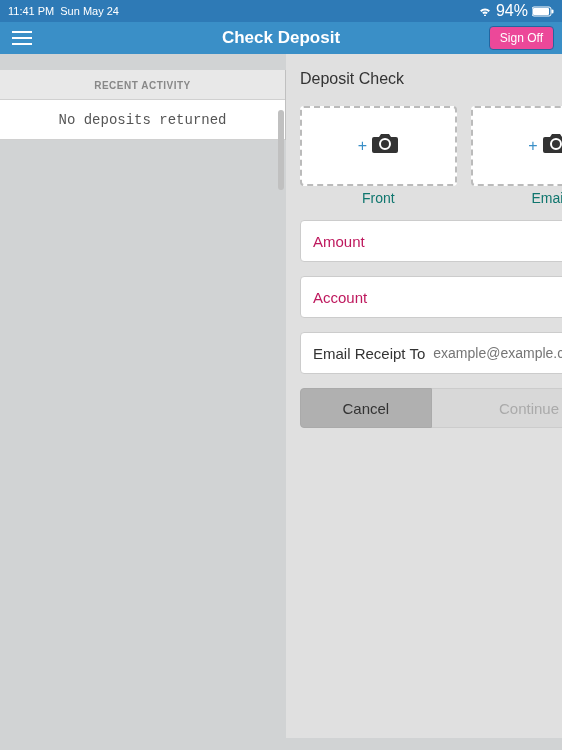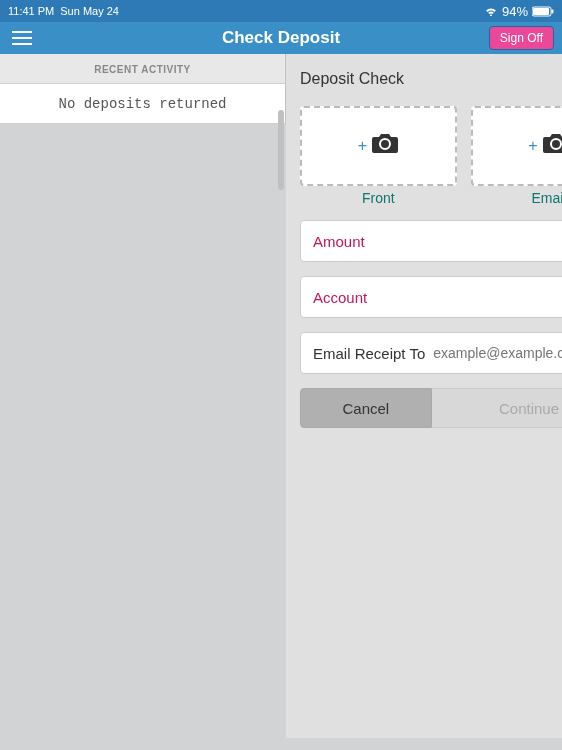--- a/index.html
+++ b/index.html
@@ -12,21 +12,21 @@
       background: #2e7ab6;
       display: flex;
       align-items: center;
       justify-content: space-between;
       padding: 0 8px;
       color: white;
       font-size: 11px;
       font-weight: 500;
     }
     .status-bar-left { display: flex; align-items: center; gap: 6px; }
-    .status-bar-right { display: flex; align-items: center; gap: 4px; font-size: 13px; }
+    .status-bar-right { display: flex; align-items: center; gap: 4px; font-size: 16px; }
 
     
     .nav-bar {
       width: 562px;
       height: 32px;
       background: #3a8fc7;
       display: flex;
       align-items: center;
       justify-content: center;
       position: relative;
@@ -71,20 +71,21 @@
       height: calc(750px - 66px);
     }
 
     
     .left-panel {
       width: 286px;
       background: #e8e8e8;
       border-right: 1px solid #c0c0c0;
       display: flex;
       flex-direction: column;
+      margin-top: 16px;
     }
     .recent-activity-header {
       text-align: center;
       font-size: 10px;
       font-weight: 600;
       color: #888;
       letter-spacing: 0.5px;
       padding: 10px 0 8px;
       text-transform: uppercase;
       border-bottom: 1px solid #d0d0d0;

